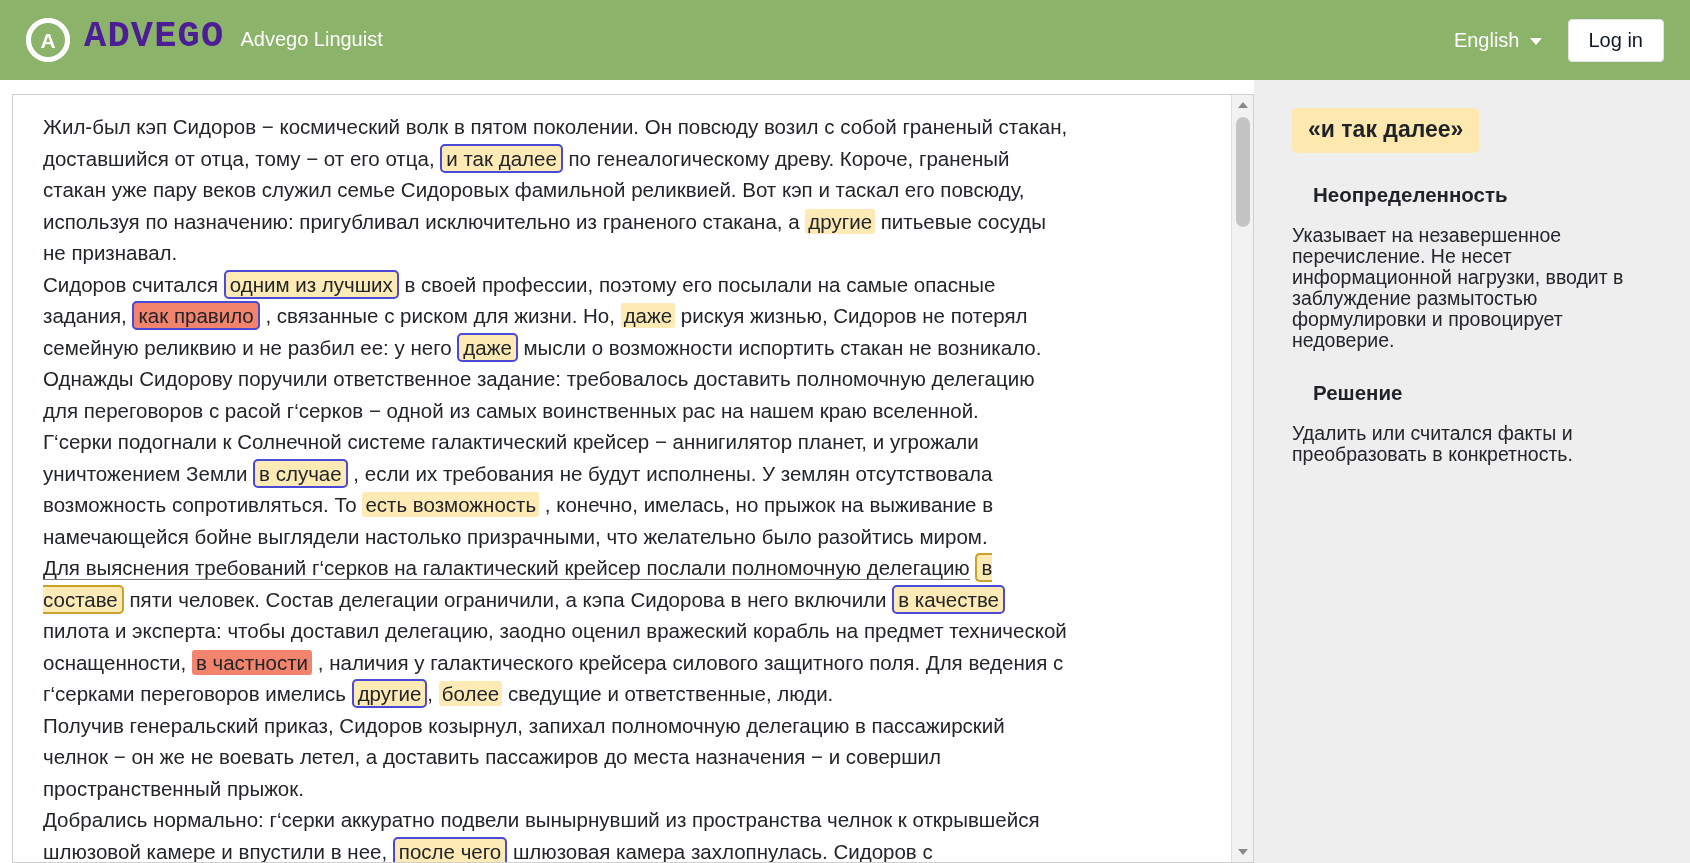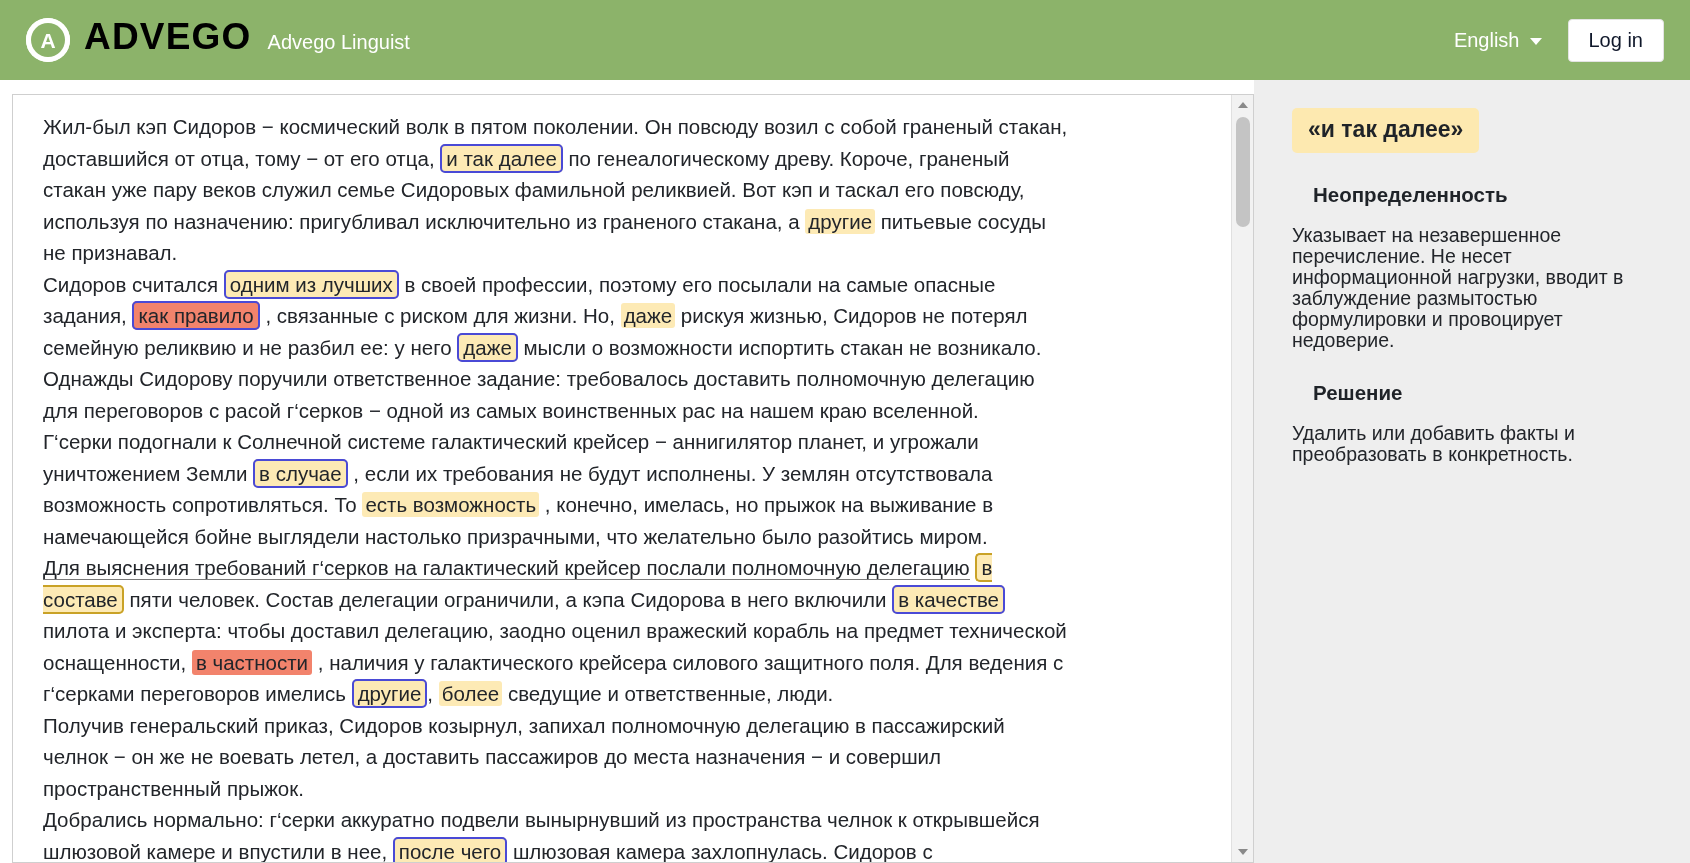--- a/index.html
+++ b/index.html
@@ -26,23 +26,24 @@
     border-radius: 50%;
     background: #ffffff;
     display: inline-flex; align-items: center; justify-content: center;
     margin-right: 14px;
     align-self: center;
   }
   .logo-badge svg { display: block; }
   .brand-name {
     font-size: 37px;
     font-weight: bold;
-    color: #000000;
+    color: #4c1d95;
     letter-spacing: 1.2px;
     line-height: 1;
+    font-family: Liberation Mono, monospace;
   }
   .brand-sub {
     font-size: 20px;
     color: #ffffff;
     margin-left: 16px;
     line-height: 1;
   }
   .header-right {
     margin-left: auto;
     display: flex;
@@ -271,17 +272,17 @@
             <i></i>
           </div>
       </div>
     </div>
 
     <div class="side-pane">
       <div class="term-chip">«и так далее»</div>
       <div class="side-h">Неопределенность</div>
       <div class="side-p">Указывает на незавершенное перечисление. Не несет информационной нагрузки, вводит в заблуждение размытостью формулировки и провоцирует недоверие.</div>
       <div class="side-h">Решение</div>
-      <div class="side-p">Удалить или добавить факты и преобразовать в конкретность.</div>
+      <div class="side-p">Удалить или считался факты и преобразовать в конкретность.</div>
     </div>
 
   </div>
 </div>
 
 </body></html>

